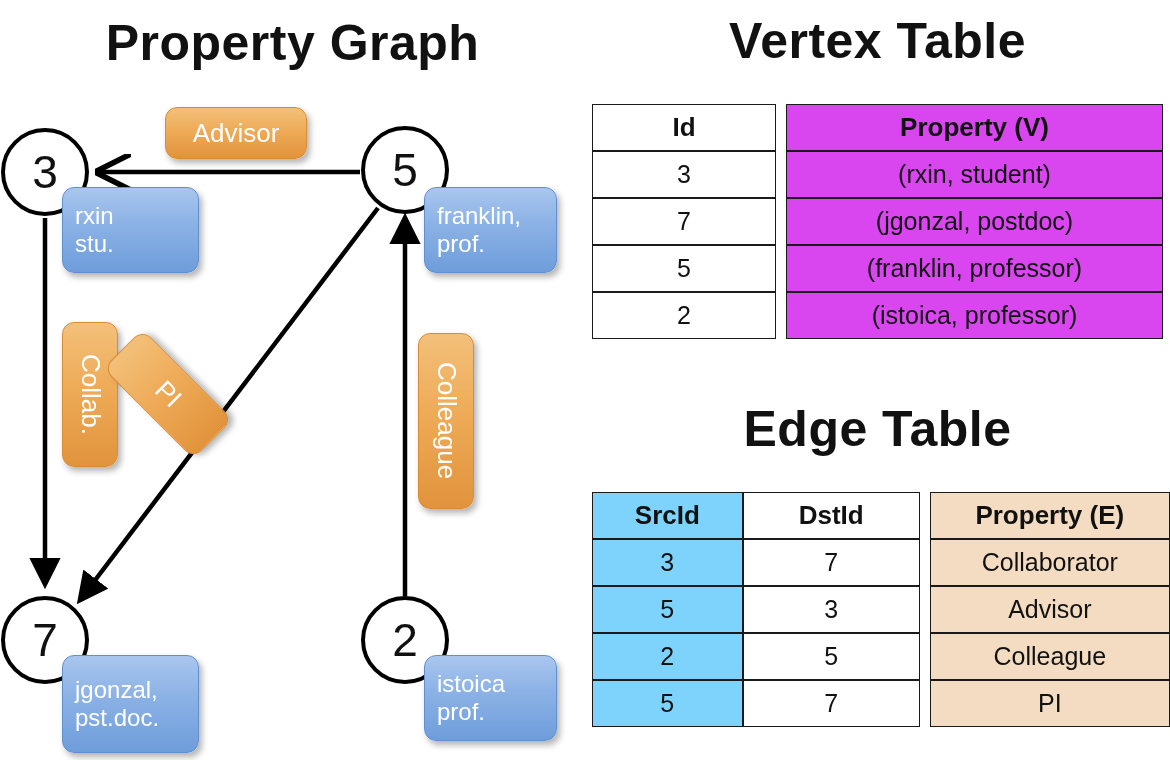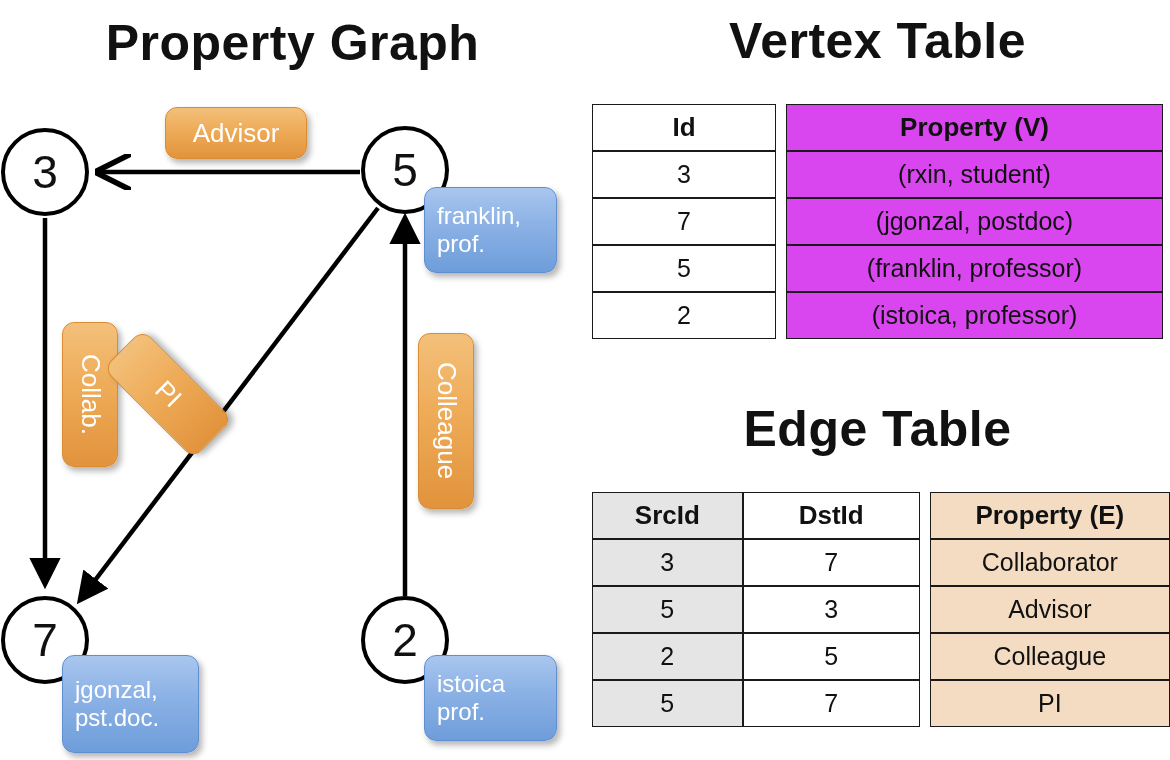--- a/index.html
+++ b/index.html
@@ -133,21 +133,21 @@
   .tbl td.hdr { font-weight: bold; font-size: 26px; }
   .tbl td.spacer { border: none; width: 10px; height: 45px; background: #ffffff; }
 
   
   #vertex-table { left: 592px; top: 104px; }
   #vertex-table td.id-col   { width: 182px; background: #ffffff; }
   #vertex-table td.prop-col { width: 375px; background: #d946ef; }
 
   
   #edge-table { left: 592px; top: 492px; }
-  #edge-table td.src-col  { width: 150px; background: #e5e5e5; }
+  #edge-table td.src-col  { width: 150px; background: #7dd3fc; }
   #edge-table td.dst-col  { width: 177px; background: #ffffff; }
   #edge-table td.prop-col { width: 240px; background: #f4dcc2; }
 </style>
 </head>
 <body>
 
 <div class="title" id="title-property-graph">Property Graph</div>
 <div class="title" id="title-vertex-table">Vertex Table</div>
 <div class="title" id="title-edge-table">Edge Table</div>
 
@@ -170,20 +170,24 @@
     <line x1="378" y1="208" x2="80" y2="600" stroke="#000000" stroke-width="4.5" marker-end="url(#arrow)"></line>
 
     <line x1="405" y1="596" x2="405" y2="218" stroke="#000000" stroke-width="4.5" marker-end="url(#arrow)"></line>
   </svg>
 
   <div class="node-circle" style="left:1px;   top:128px;">3</div>
   <div class="node-circle" style="left:361px; top:126px;">5</div>
   <div class="node-circle" style="left:1px;   top:596px;">7</div>
   <div class="node-circle" style="left:361px; top:596px;">2</div>
 
+  <div class="prop-box blue" style="left:62px; top:187px; width:137px; height:86px;">
+    <span class="line">rxin</span>
+    <span class="line">stu.</span>
+  </div>
 
   <div class="prop-box blue" style="left:424px; top:187px; width:133px; height:86px;">
     <span class="line">franklin,</span>
     <span class="line">prof.</span>
   </div>
 
   <div class="prop-box blue" style="left:62px; top:655px; width:137px; height:98px;">
     <span class="line">jgonzal,</span>
     <span class="line">pst.doc.</span>
   </div>

